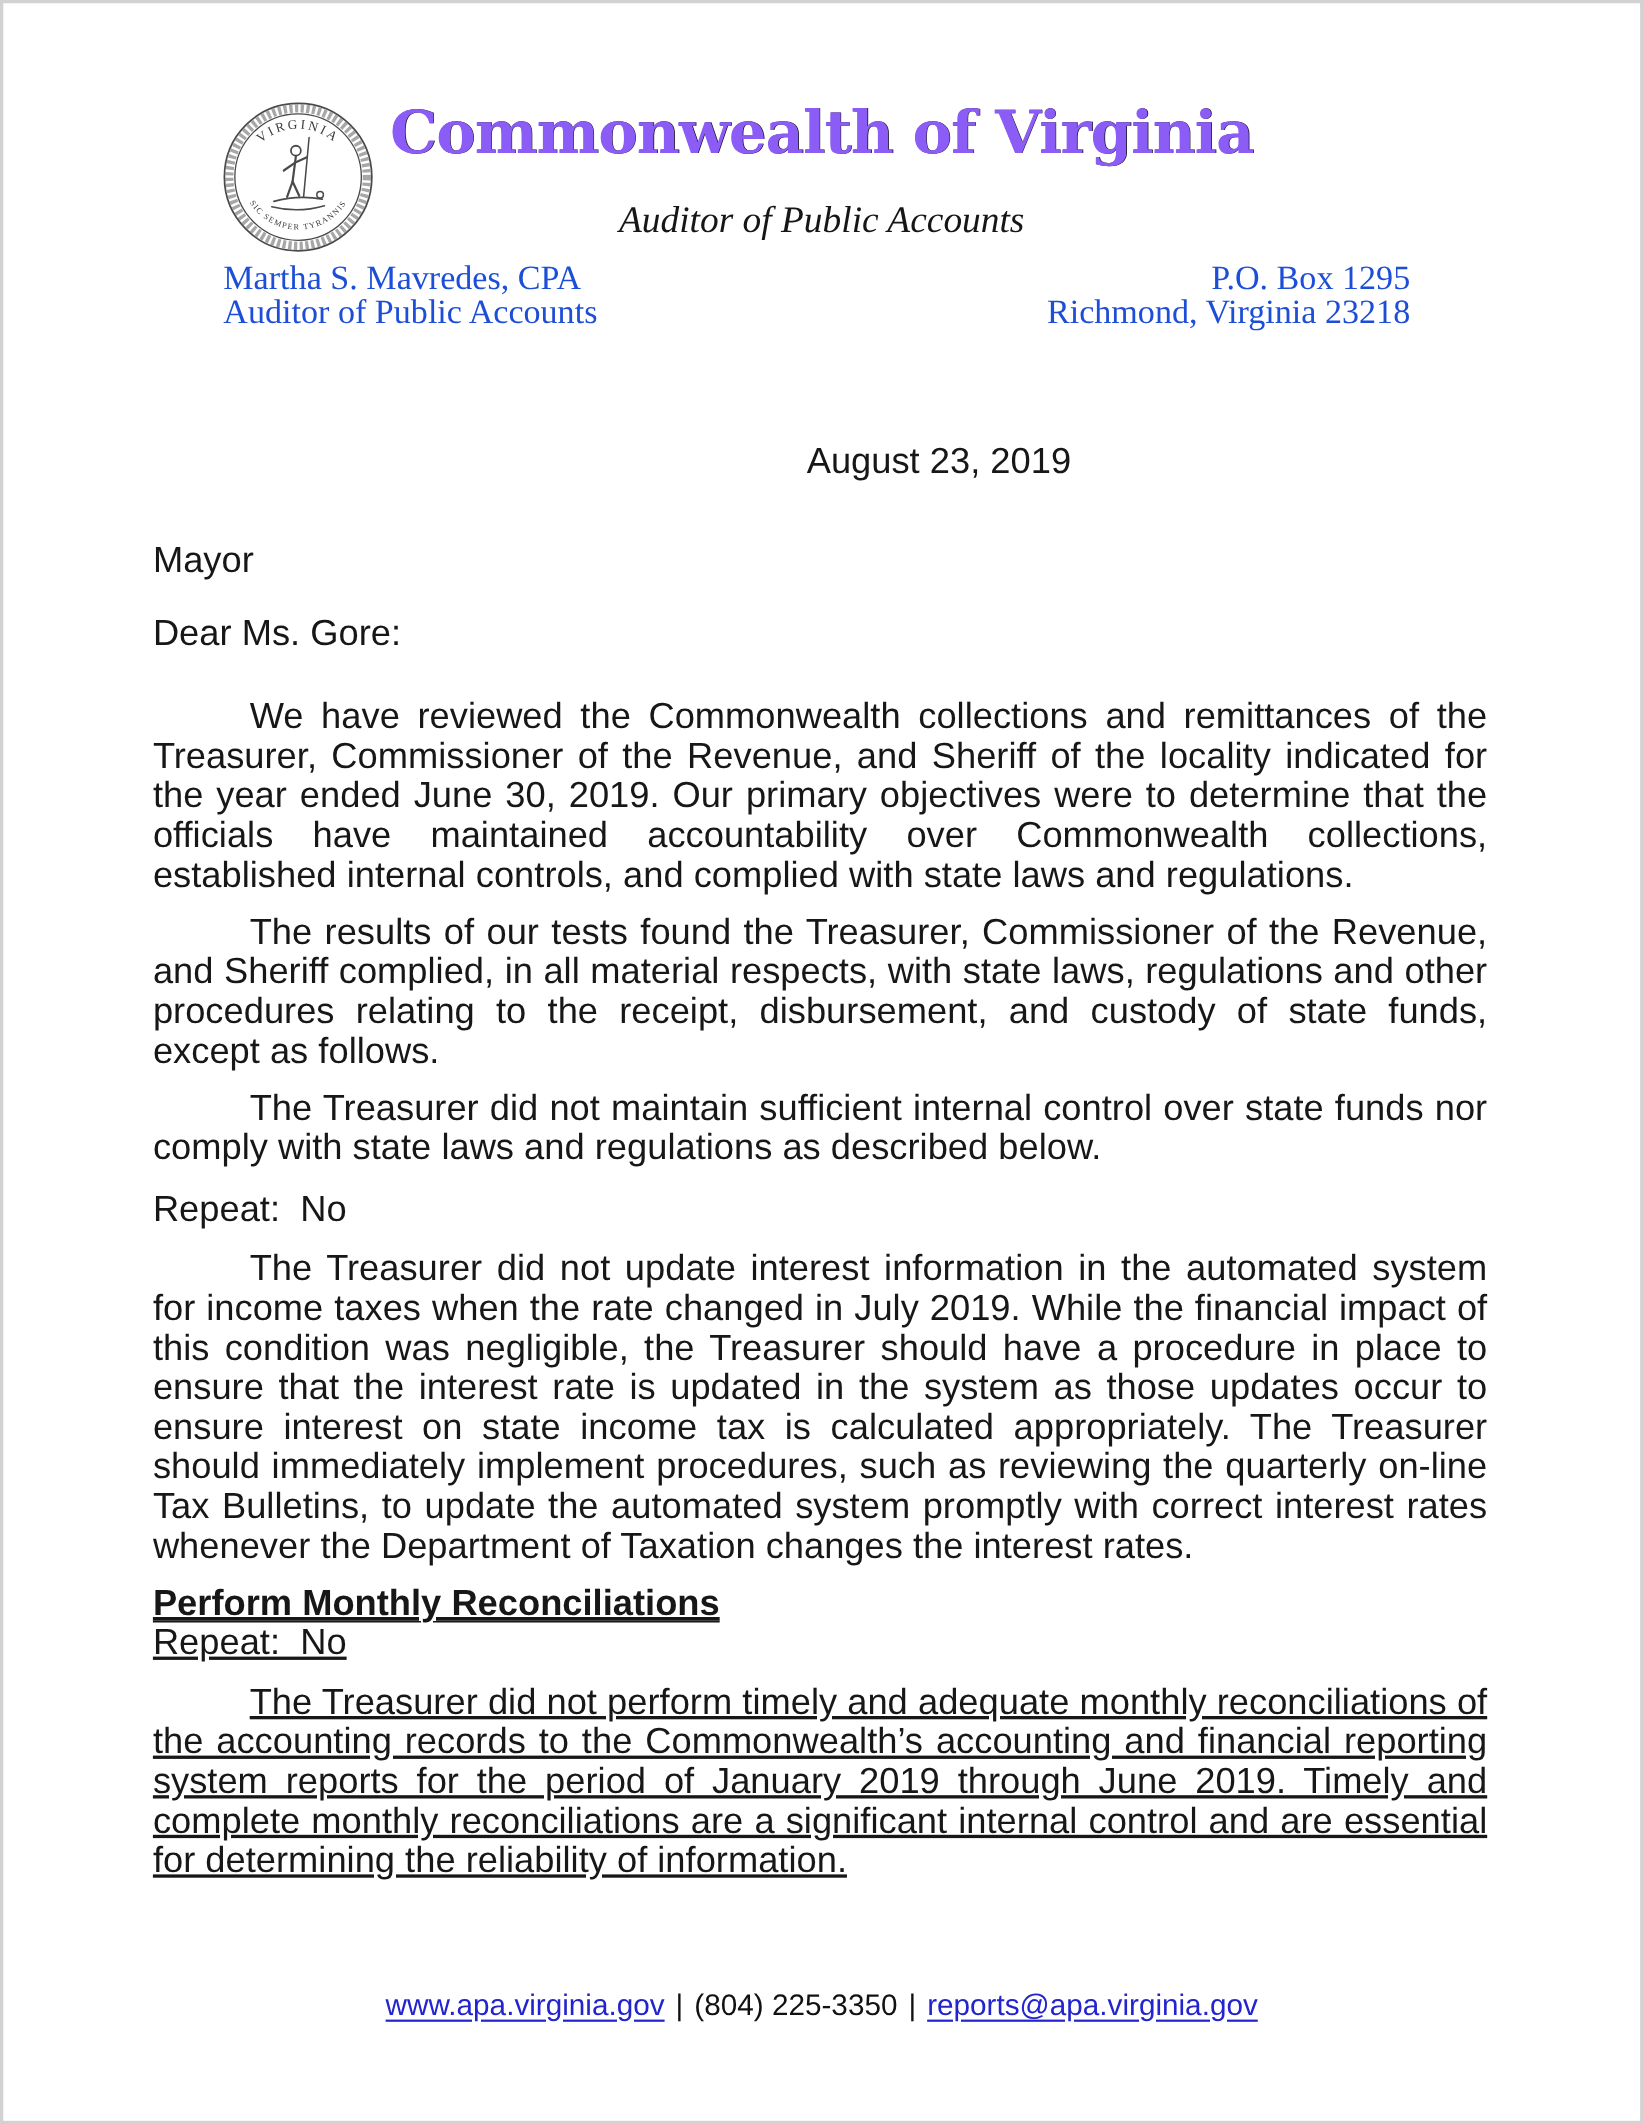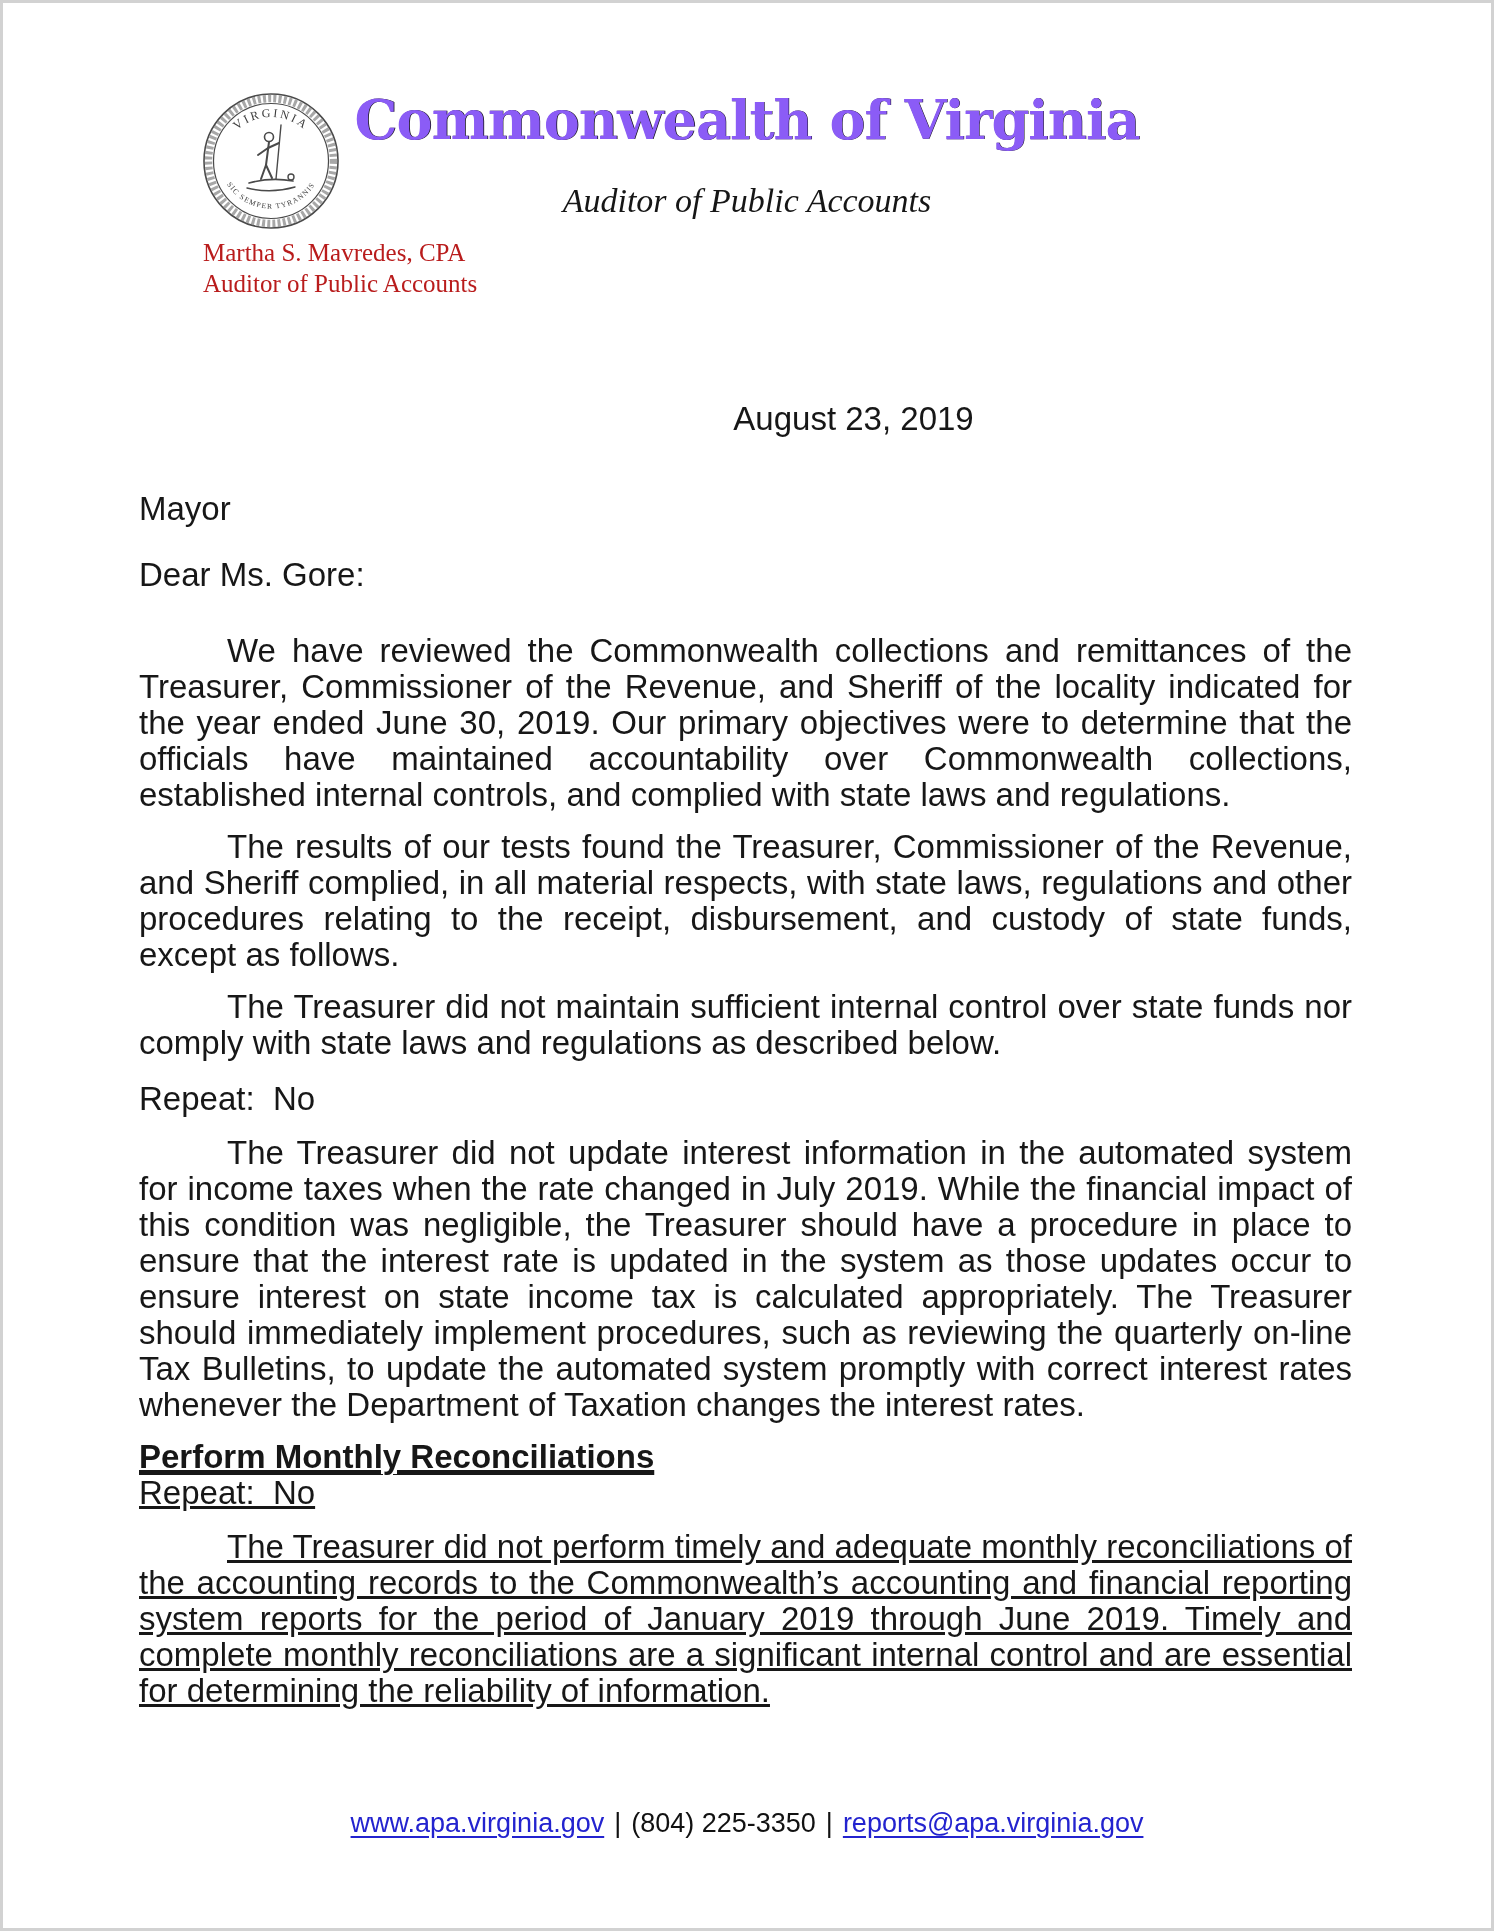--- a/index.html
+++ b/index.html
@@ -48,23 +48,23 @@
     color: #161616;
   }
   .contact-row {
     position: absolute;
     top: 234px;
     left: 200px;
     right: 209px;
     display: flex;
     justify-content: space-between;
     font-family: "Liberation Serif", serif;
-    font-size: 25px;
+    font-size: 31px;
     line-height: 31px;
-    color: #b91c1c;
+    color: #1d4ed8;
   }
   .contact-right { text-align: right; }
 
   
   .letter-flow {
     position: absolute;
     top: 0;
     left: 136px;
     right: 139px;
     font-size: 33px;
@@ -151,20 +151,24 @@
   </svg>
 
   <div class="org-name">Commonwealth of Virginia</div>
   <div class="org-subtitle">Auditor of Public Accounts</div>
 
   <div class="contact-row">
     <div class="contact-left">
       <div>Martha S. Mavredes, CPA</div>
       <div>Auditor of Public Accounts</div>
     </div>
+    <div class="contact-right">
+      <div>P.O. Box 1295</div>
+      <div>Richmond, Virginia 23218</div>
+    </div>
   </div>
 
   <div class="letter-flow">
 
     <div class="date-line">August 23, 2019</div>
 
     <div class="recipient-block">
       <div>Mayor</div>
     </div>
 

